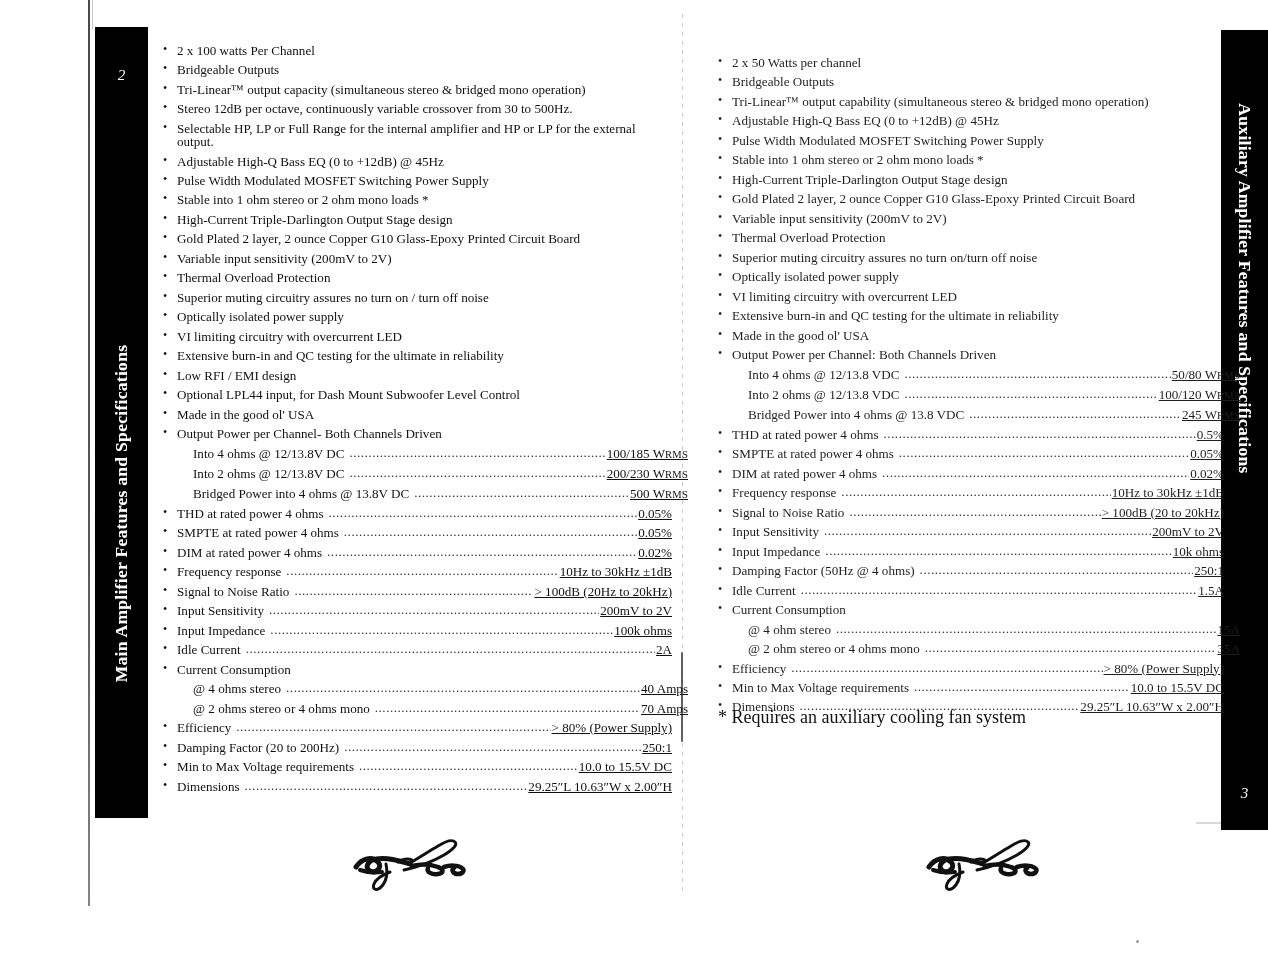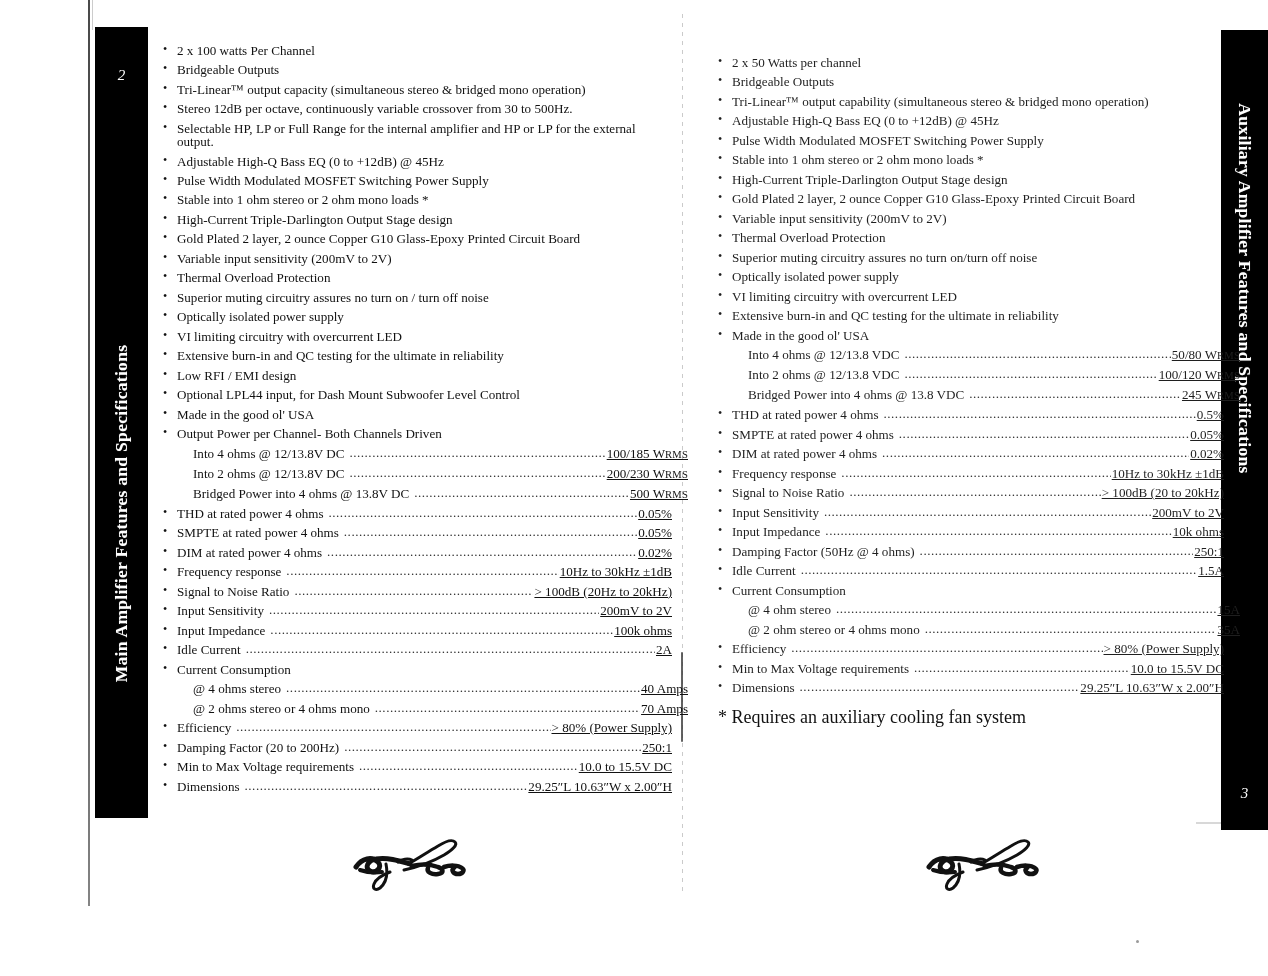--- a/index.html
+++ b/index.html
@@ -303,20 +303,21 @@
         <li class="li">Stable into 1 ohm stereo or 2 ohm mono loads *</li>
         <li class="li">High-Current Triple-Darlington Output Stage design</li>
         <li class="li">Gold Plated 2 layer, 2 ounce Copper G10 Glass-Epoxy Printed Circuit Board</li>
         <li class="li">Variable input sensitivity (200mV to 2V)</li>
         <li class="li">Thermal Overload Protection</li>
         <li class="li">Superior muting circuitry assures no turn on/turn off noise</li>
         <li class="li">Optically isolated power supply</li>
         <li class="li">VI limiting circuitry with overcurrent LED</li>
         <li class="li">Extensive burn-in and QC testing for the ultimate in reliability</li>
         <li class="li">Made in the good ol' USA</li>
+        <li class="li">Output Power per Channel: Both Channels Driven</li>
         <li class="sub">
           <span class="lbl gap">Into 4 ohms @ 12/13.8 VDC</span>
           <span class="leader"></span>
           <span class="val">50/80 W<span class="rms">RMS</span></span>
         </li>
         <li class="sub">
           <span class="lbl gap">Into 2 ohms @ 12/13.8 VDC</span>
           <span class="leader"></span>
           <span class="val">100/120 W<span class="rms">RMS</span></span>
         </li>

